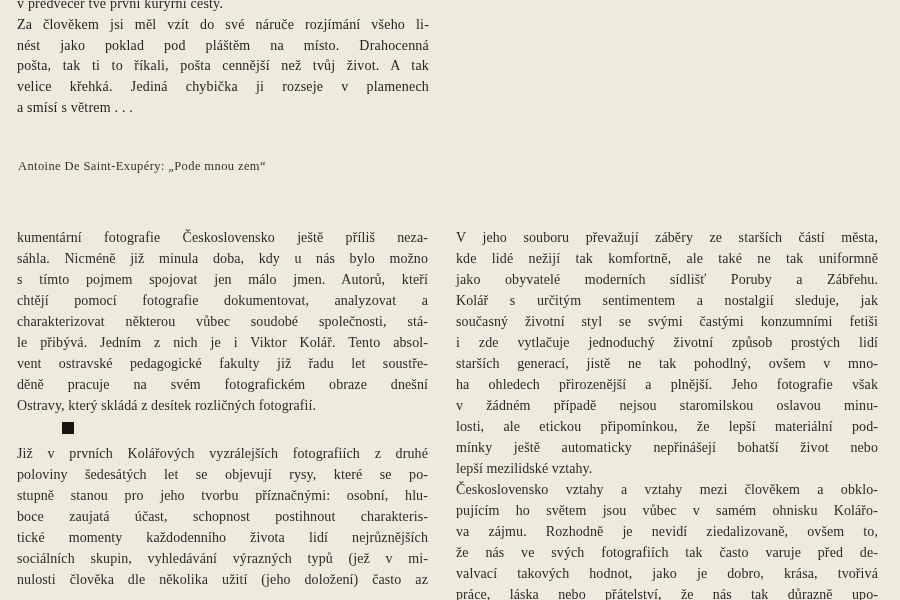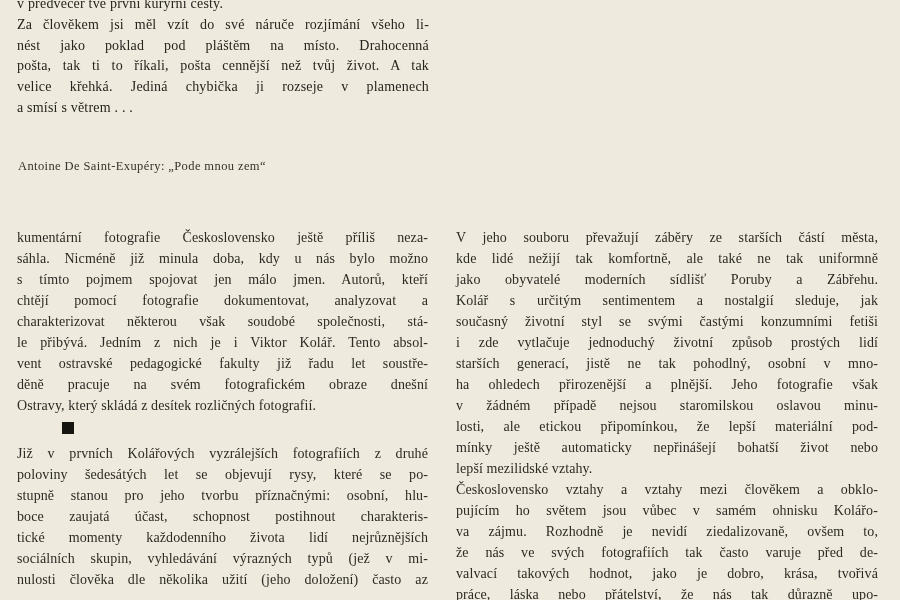--- a/index.html
+++ b/index.html
@@ -53,21 +53,21 @@
   </div>
 
   <div class="attribution">Antoine De Saint-Exupéry: „Pode mnou zem“</div>
 
   <div class="col col-left">
     <div>
         <div class="tline">kumentární fotografie Československo ještě příliš neza-</div>
         <div class="tline">sáhla. Nicméně již minula doba, kdy u nás bylo možno</div>
         <div class="tline">s tímto pojmem spojovat jen málo jmen. Autorů, kteří</div>
         <div class="tline">chtějí pomocí fotografie dokumentovat, analyzovat a</div>
-        <div class="tline">charakterizovat některou však soudobé společnosti, stá-</div>
+        <div class="tline">charakterizovat některou vůbec soudobé společnosti, stá-</div>
         <div class="tline">le přibývá. Jedním z nich je i Viktor Kolář. Tento absol-</div>
         <div class="tline">vent ostravské pedagogické fakulty již řadu let soustře-</div>
         <div class="tline">děně pracuje na svém fotografickém obraze dnešní</div>
         <div class="tline endline">Ostravy, který skládá z desítek rozličných fotografií.</div>
       </div>
     <div class="divider"></div>
     <div>
         <div class="tline">Již v prvních Kolářových vyzrálejších fotografiích z druhé</div>
         <div class="tline">poloviny šedesátých let se objevují rysy, které se po-</div>
         <div class="tline">stupně stanou pro jeho tvorbu příznačnými: osobní, hlu-</div>
@@ -79,21 +79,21 @@
   </div>
 
   <div class="col col-right">
     <div>
         <div class="tline">V jeho souboru převažují záběry ze starších částí města,</div>
         <div class="tline">kde lidé nežijí tak komfortně, ale také ne tak uniformně</div>
         <div class="tline">jako obyvatelé moderních sídlišť Poruby a Zábřehu.</div>
         <div class="tline">Kolář s určitým sentimentem a nostalgií sleduje, jak</div>
         <div class="tline">současný životní styl se svými častými konzumními fetiši</div>
         <div class="tline">i zde vytlačuje jednoduchý životní způsob prostých lidí</div>
-        <div class="tline">starších generací, jistě ne tak pohodlný, osobní v mno-</div>
+        <div class="tline">starších generací, jistě ne tak pohodlný, ovšem v mno-</div>
         <div class="tline">ha ohledech přirozenější a plnější. Jeho fotografie však</div>
         <div class="tline">v žádném případě nejsou staromilskou oslavou minu-</div>
         <div class="tline">losti, ale etickou připomínkou, že lepší materiální pod-</div>
         <div class="tline">mínky ještě automaticky nepřinášejí bohatší život nebo</div>
         <div class="tline endline">lepší mezilidské vztahy.</div>
       </div>
     <div>
         <div class="tline">Československo vztahy a vztahy mezi člověkem a obklo-</div>
         <div class="tline">pujícím ho světem jsou vůbec v samém ohnisku Kolářo-</div>
         <div class="tline">va zájmu. Rozhodně je nevidí ziedalizovaně, ovšem to,</div>

